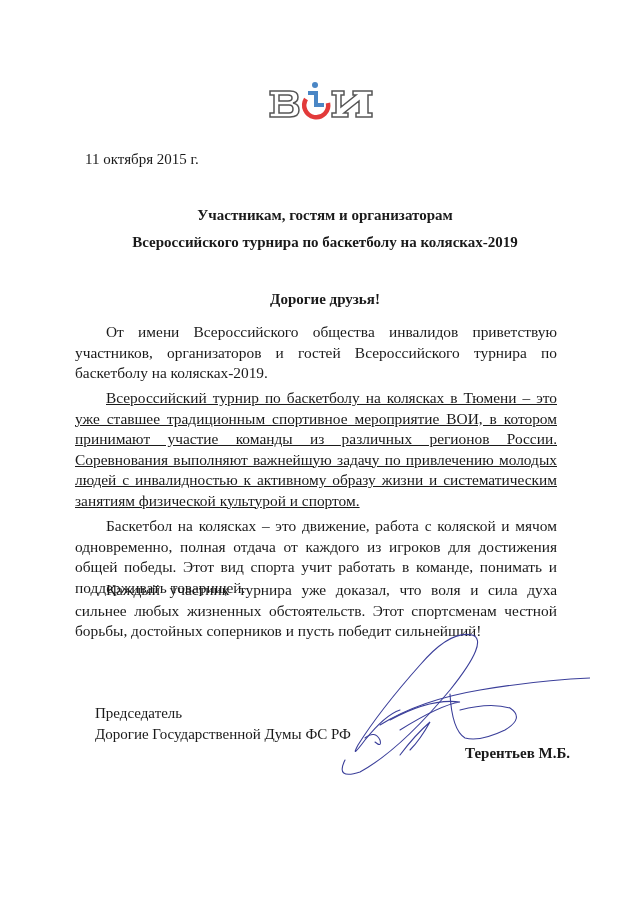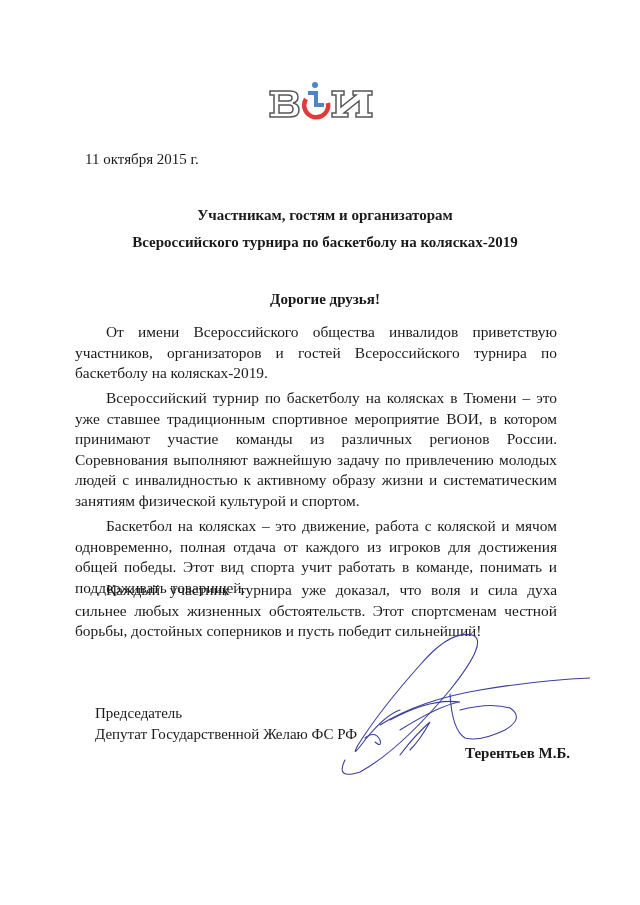--- a/index.html
+++ b/index.html
@@ -7,21 +7,21 @@
       font-family: "Liberation Serif", "DejaVu Serif", serif; color: #1a1a1a; }
     .logo { position: absolute; left: 266px; top: 77px; width: 110px; height: 44px; }
     .date { position: absolute; left: 85px; top: 151px; font-size: 15px; }
     .heading { position: absolute; left: 0; width: 640px; text-align: center; font-weight: bold; font-size: 15px; }
     .h1 { top: 207px; left: 5px; }
     .h2 { top: 234px; left: 5px; }
     .greeting { top: 291px; left: 5px; }
     .para { position: absolute; left: 70px; width: 482px; font-size: 15.4px; line-height: 20.5px;
       text-align: justify; text-indent: 31px; margin: 5px; }
     .p1 { top: 317px; }
-    .p2 { top: 383px; }
+    .p2 { top: 383px; text-decoration: underline; }
     .p3 { top: 511px; }
     .p4 { top: 575px; }
     .sig-block { position: absolute; left: 95px; top: 703px; font-size: 15px; line-height: 21px; }
     .sig-name { position: absolute; left: 465px; top: 745px; font-size: 15px; font-weight: bold; }
     .signature { position: absolute; left: 340px; top: 630px; width: 250px; height: 150px; }
   </style>
 </head>
 <body>
 
 <div class="logo">
@@ -50,21 +50,21 @@
 <div class="heading h2">Всероссийского турнира по баскетболу на колясках-2019</div>
 <div class="heading greeting">Дорогие друзья!</div>
 
 <p class="para p1">От имени Всероссийского общества инвалидов приветствую участников, организаторов и гостей Всероссийского турнира по баскетболу на колясках-2019.</p>
 <p class="para p2">Всероссийский турнир по баскетболу на колясках в Тюмени – это уже ставшее традиционным спортивное мероприятие ВОИ, в котором принимают участие команды из различных регионов России. Соревнования выполняют важнейшую задачу по привлечению молодых людей с инвалидностью к активному образу жизни и систематическим занятиям физической культурой и спортом.</p>
 <p class="para p3">Баскетбол на колясках – это движение, работа с коляской и мячом одновременно, полная отдача от каждого из игроков для достижения общей победы. Этот вид спорта учит работать в команде, понимать и поддерживать товарищей.</p>
 <p class="para p4">Каждый участник турнира уже доказал, что воля и сила духа сильнее любых жизненных обстоятельств. Этот спортсменам честной борьбы, достойных соперников и пусть победит сильнейший!</p>
 
 <div class="sig-block">
   <div>Председатель</div>
-  <div>Депутат Государственной Желаю ФС РФ</div>
+  <div>Дорогие Государственной Думы ФС РФ</div>
 </div>
 
 <svg class="signature" viewBox="0 0 250 150">
   <g fill="none" stroke="#3b3f9a" stroke-width="1.1" stroke-linecap="round">
     <path d="M5 130 Q-5 150 20 142 Q60 120 110 60 Q150 10 132 5 Q110 0 80 35 Q40 80 18 115 Q10 130 25 110 Q45 85 60 80"></path>
     <path d="M40 95 Q80 70 140 60 Q200 50 250 48"></path>
     <path d="M50 90 Q90 68 120 72 Q100 75 60 100"></path>
     <path d="M60 125 Q75 105 90 92 Q80 110 70 120"></path>
     <path d="M110 64 Q112 100 125 108 Q140 112 165 100 Q185 88 170 78 Q150 72 120 80"></path>
     <path d="M25 108 Q35 100 40 110 Q42 118 35 112"></path>

